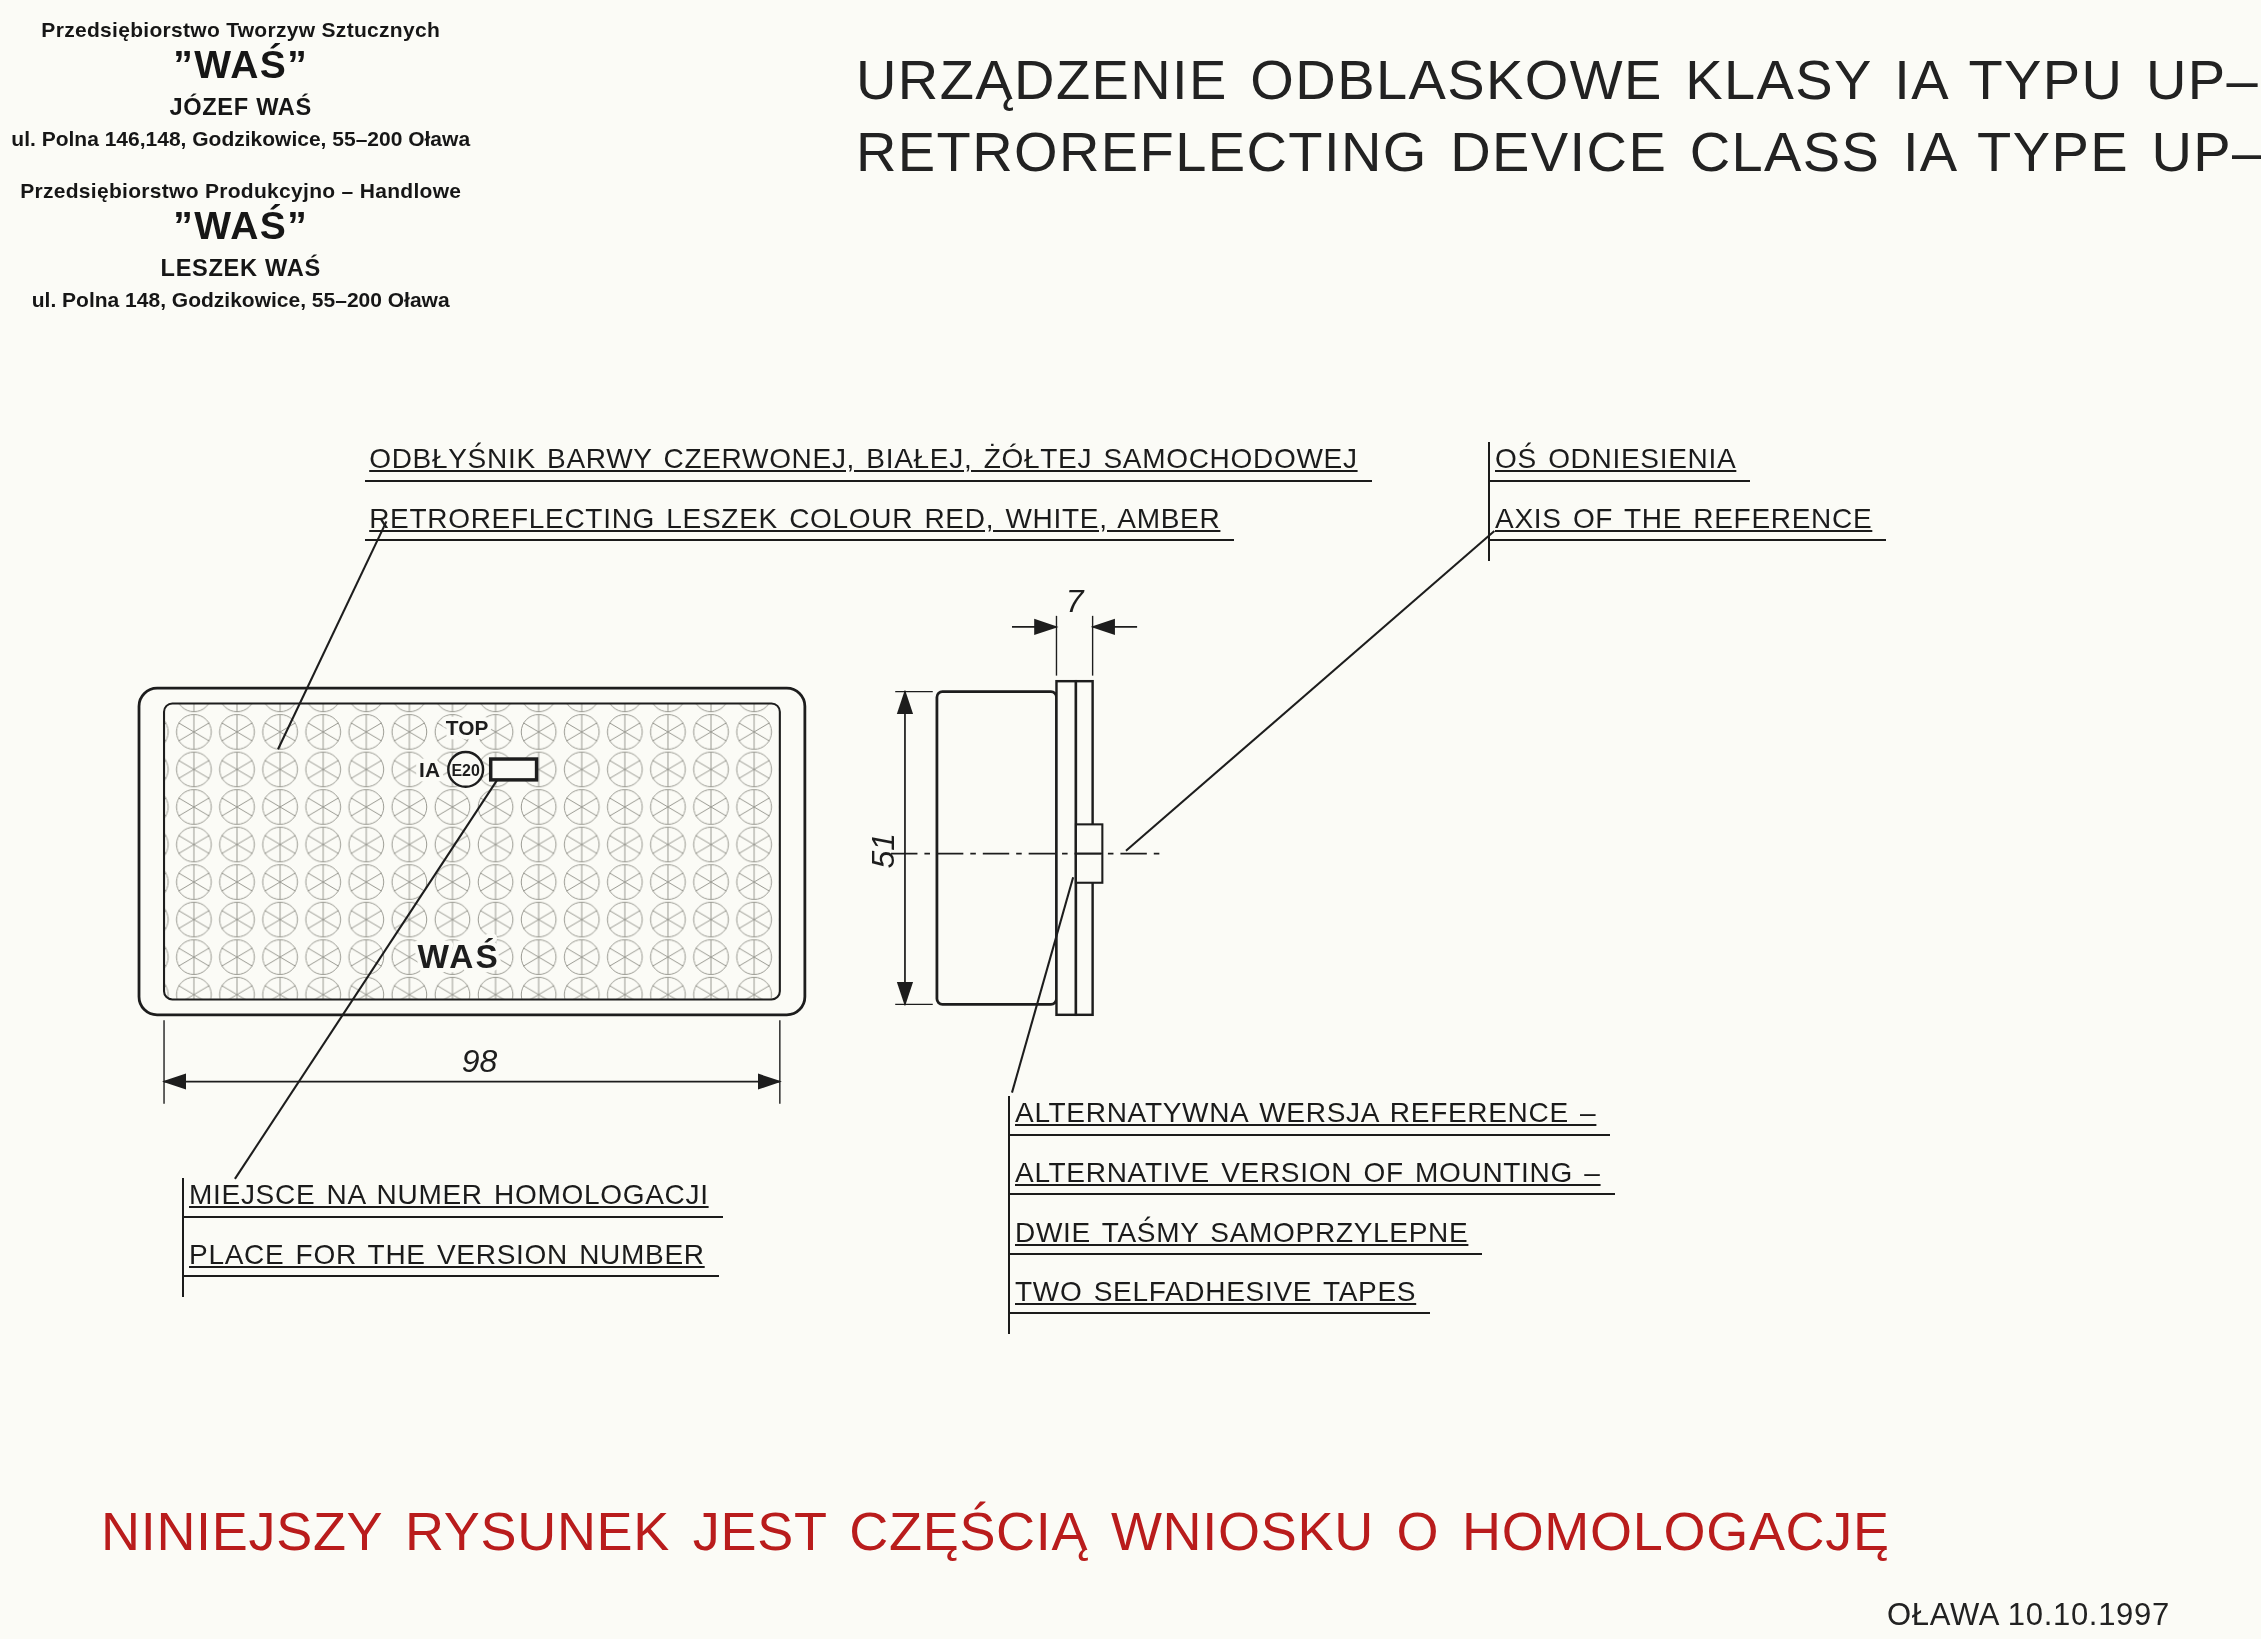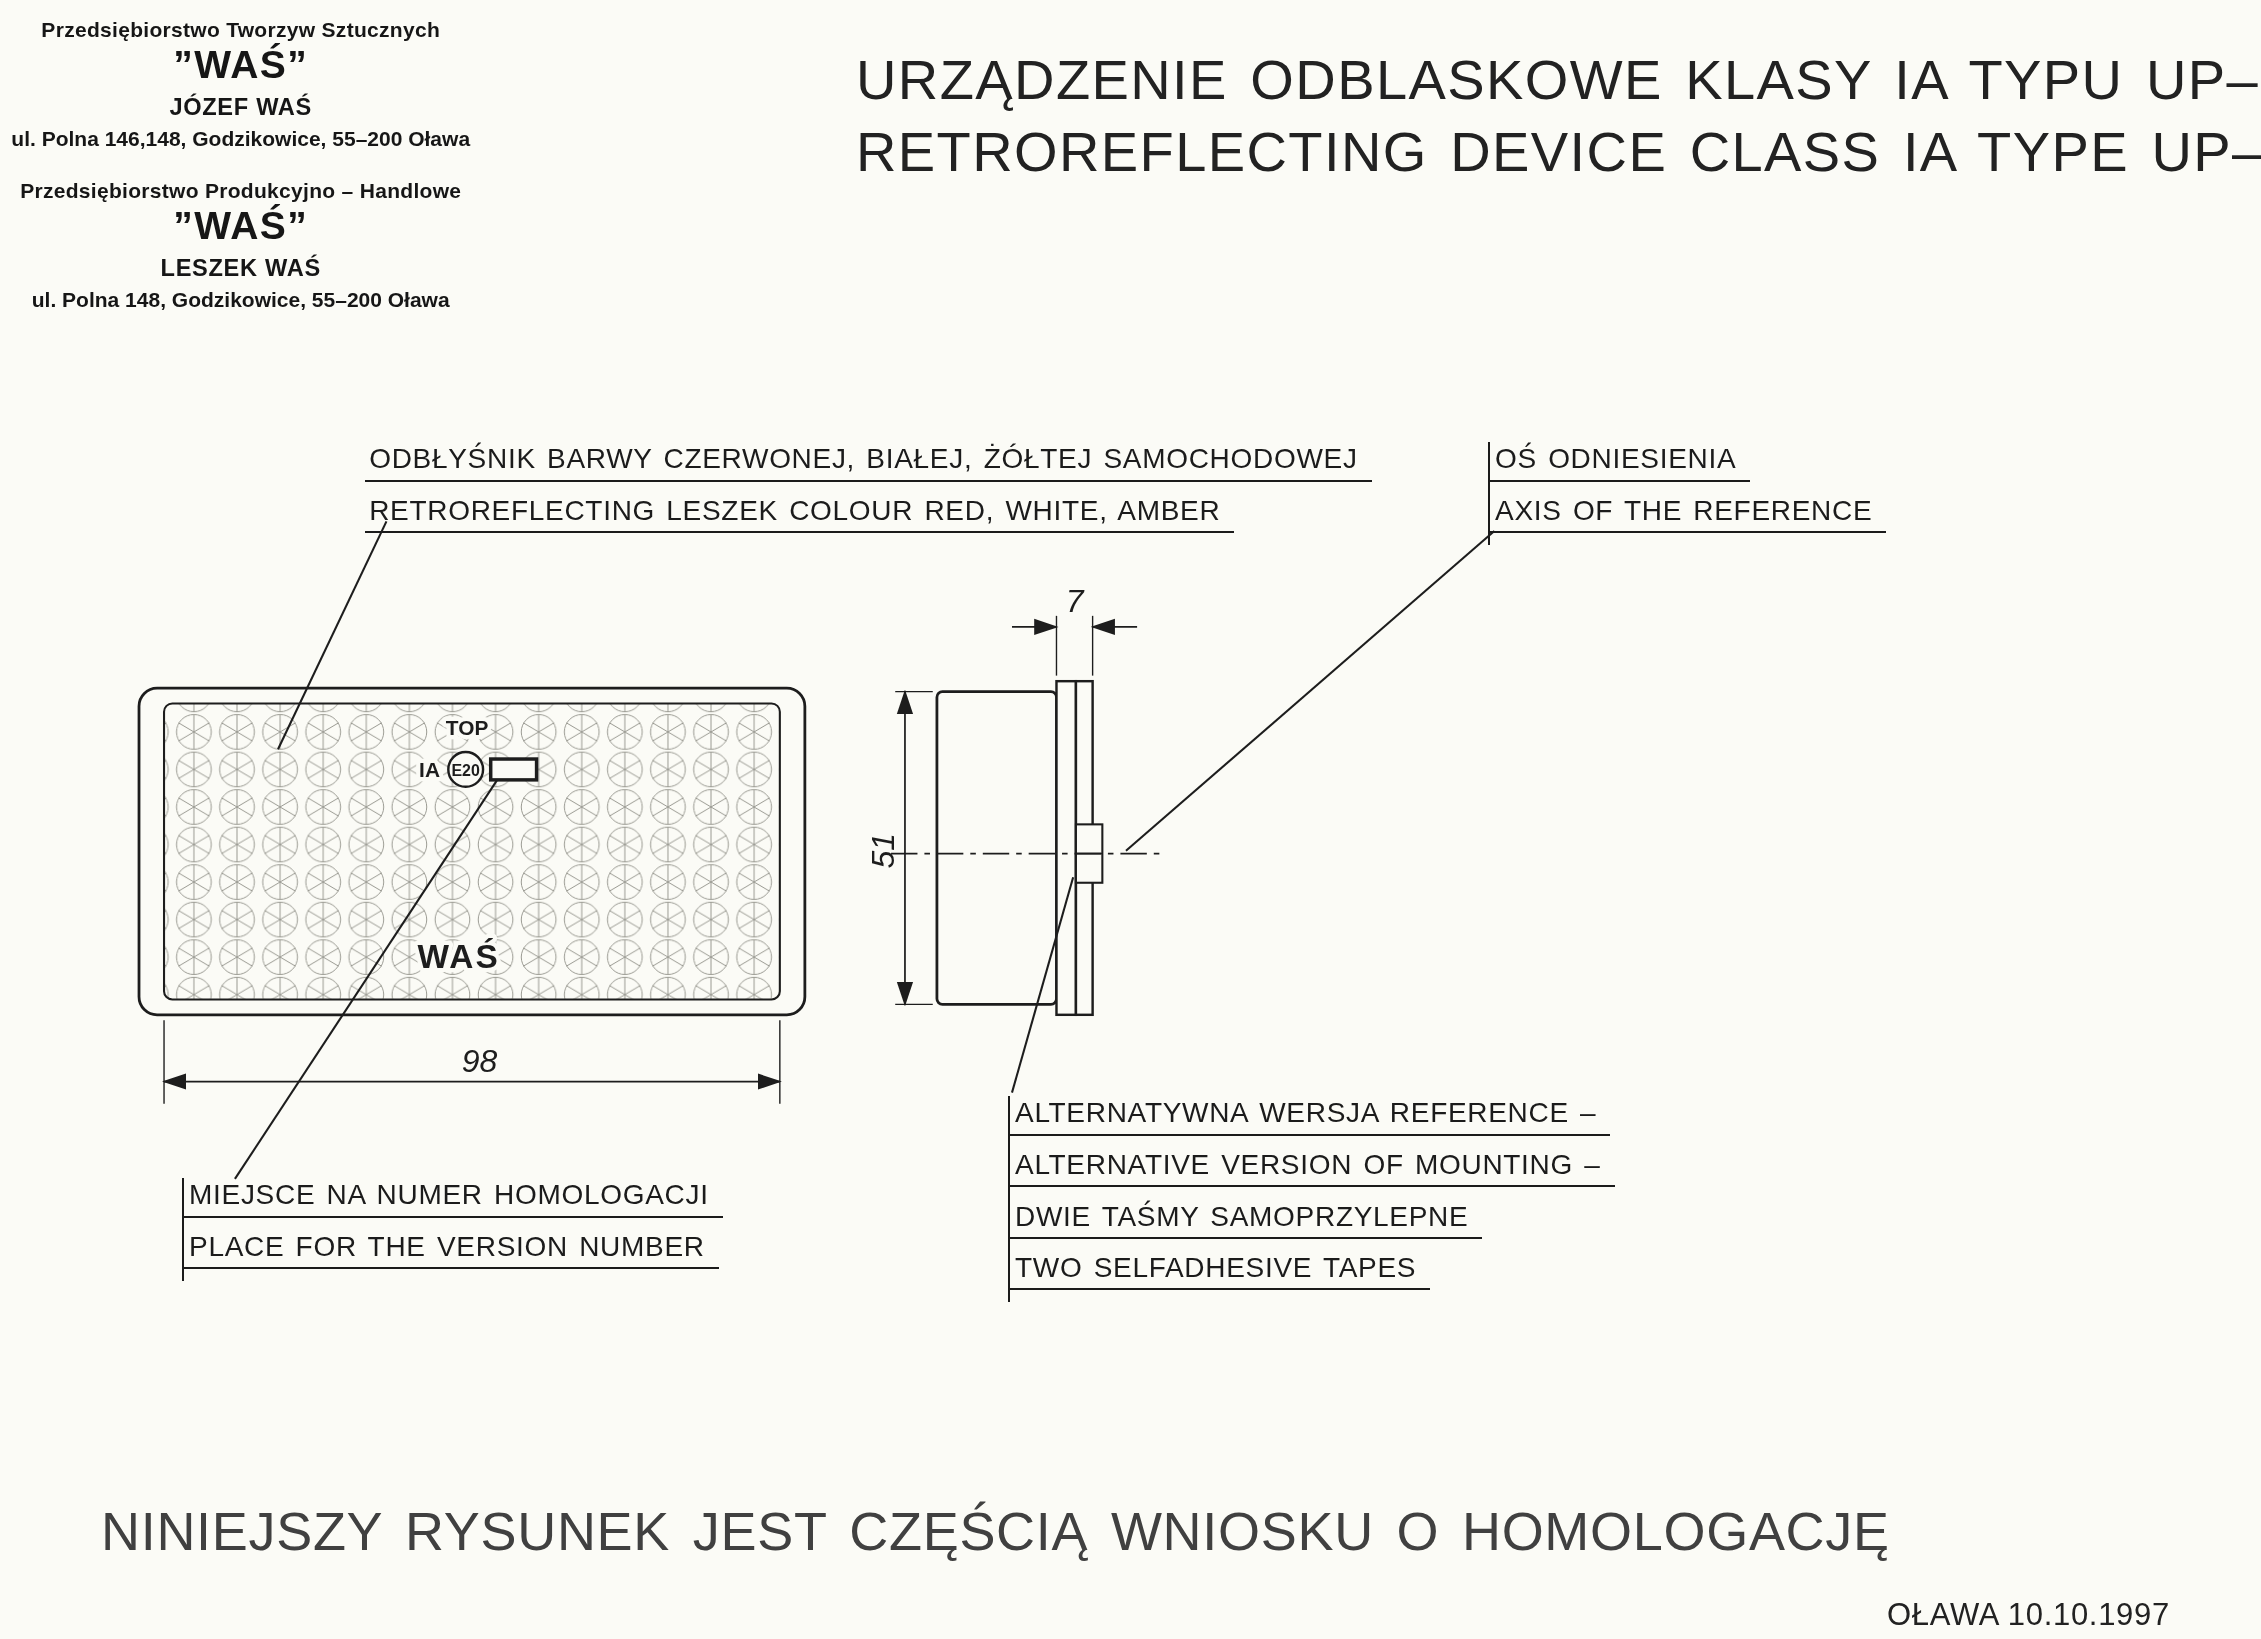--- a/index.html
+++ b/index.html
@@ -19,26 +19,26 @@
   .co-owner { font-size:23.6px; margin-top:7px; letter-spacing:0.7px; }
   .co-addr  { font-size:21px; margin-top:5.6px; white-space:nowrap; }
   .co-gap   { height:28px; }
 
   
   .title-block { left:856px; top:44px; width:1404px; }
   .title-line { font-size:56px; letter-spacing:1.4px; word-spacing:5.6px; white-space:nowrap; line-height:72px; color:#222; }
 
   
   .label { font-size:28px; letter-spacing:0.7px; word-spacing:2.8px; color:#1b1b1b; }
-  .lbl-line { display:table; white-space:nowrap; border-bottom:2.1px solid #1b1b1b; padding:1.4px 14px 4.2px 4.2px; margin-bottom:12px; }
+  .lbl-line { display:table; white-space:nowrap; border-bottom:2.1px solid #1b1b1b; padding:1.4px 14px 4.2px 4.2px; margin-bottom:20px;text-decoration:underline; }
   .bracket { border-left:2.1px solid #1b1b1b; }
   .bracket .lbl-line { padding-left:5px; }
 
   
-  .footer-note { left:101px; white-space:nowrap; font-size:54px; letter-spacing:0.7px; word-spacing:7px; color:#404040; }
+  .footer-note { left:101px; white-space:nowrap; font-size:54px; letter-spacing:0.7px; word-spacing:7px; color:#b91c1c; }
   .place-date { left:1887px; top:1597px; font-size:31px; letter-spacing:0.7px; color:#222; }
 
   
   .drawing { left:0; top:0; width:2261px; height:1639px; }
   svg text { font-family:"Liberation Sans", sans-serif; fill:#1d1d1d; }
   .dim { font-size:46px; font-style:italic; }
   .halo { paint-order:stroke; stroke:#fbfbf6; stroke-width:12px; stroke-linejoin:round; }
 </style>
 </head>
 <body>

